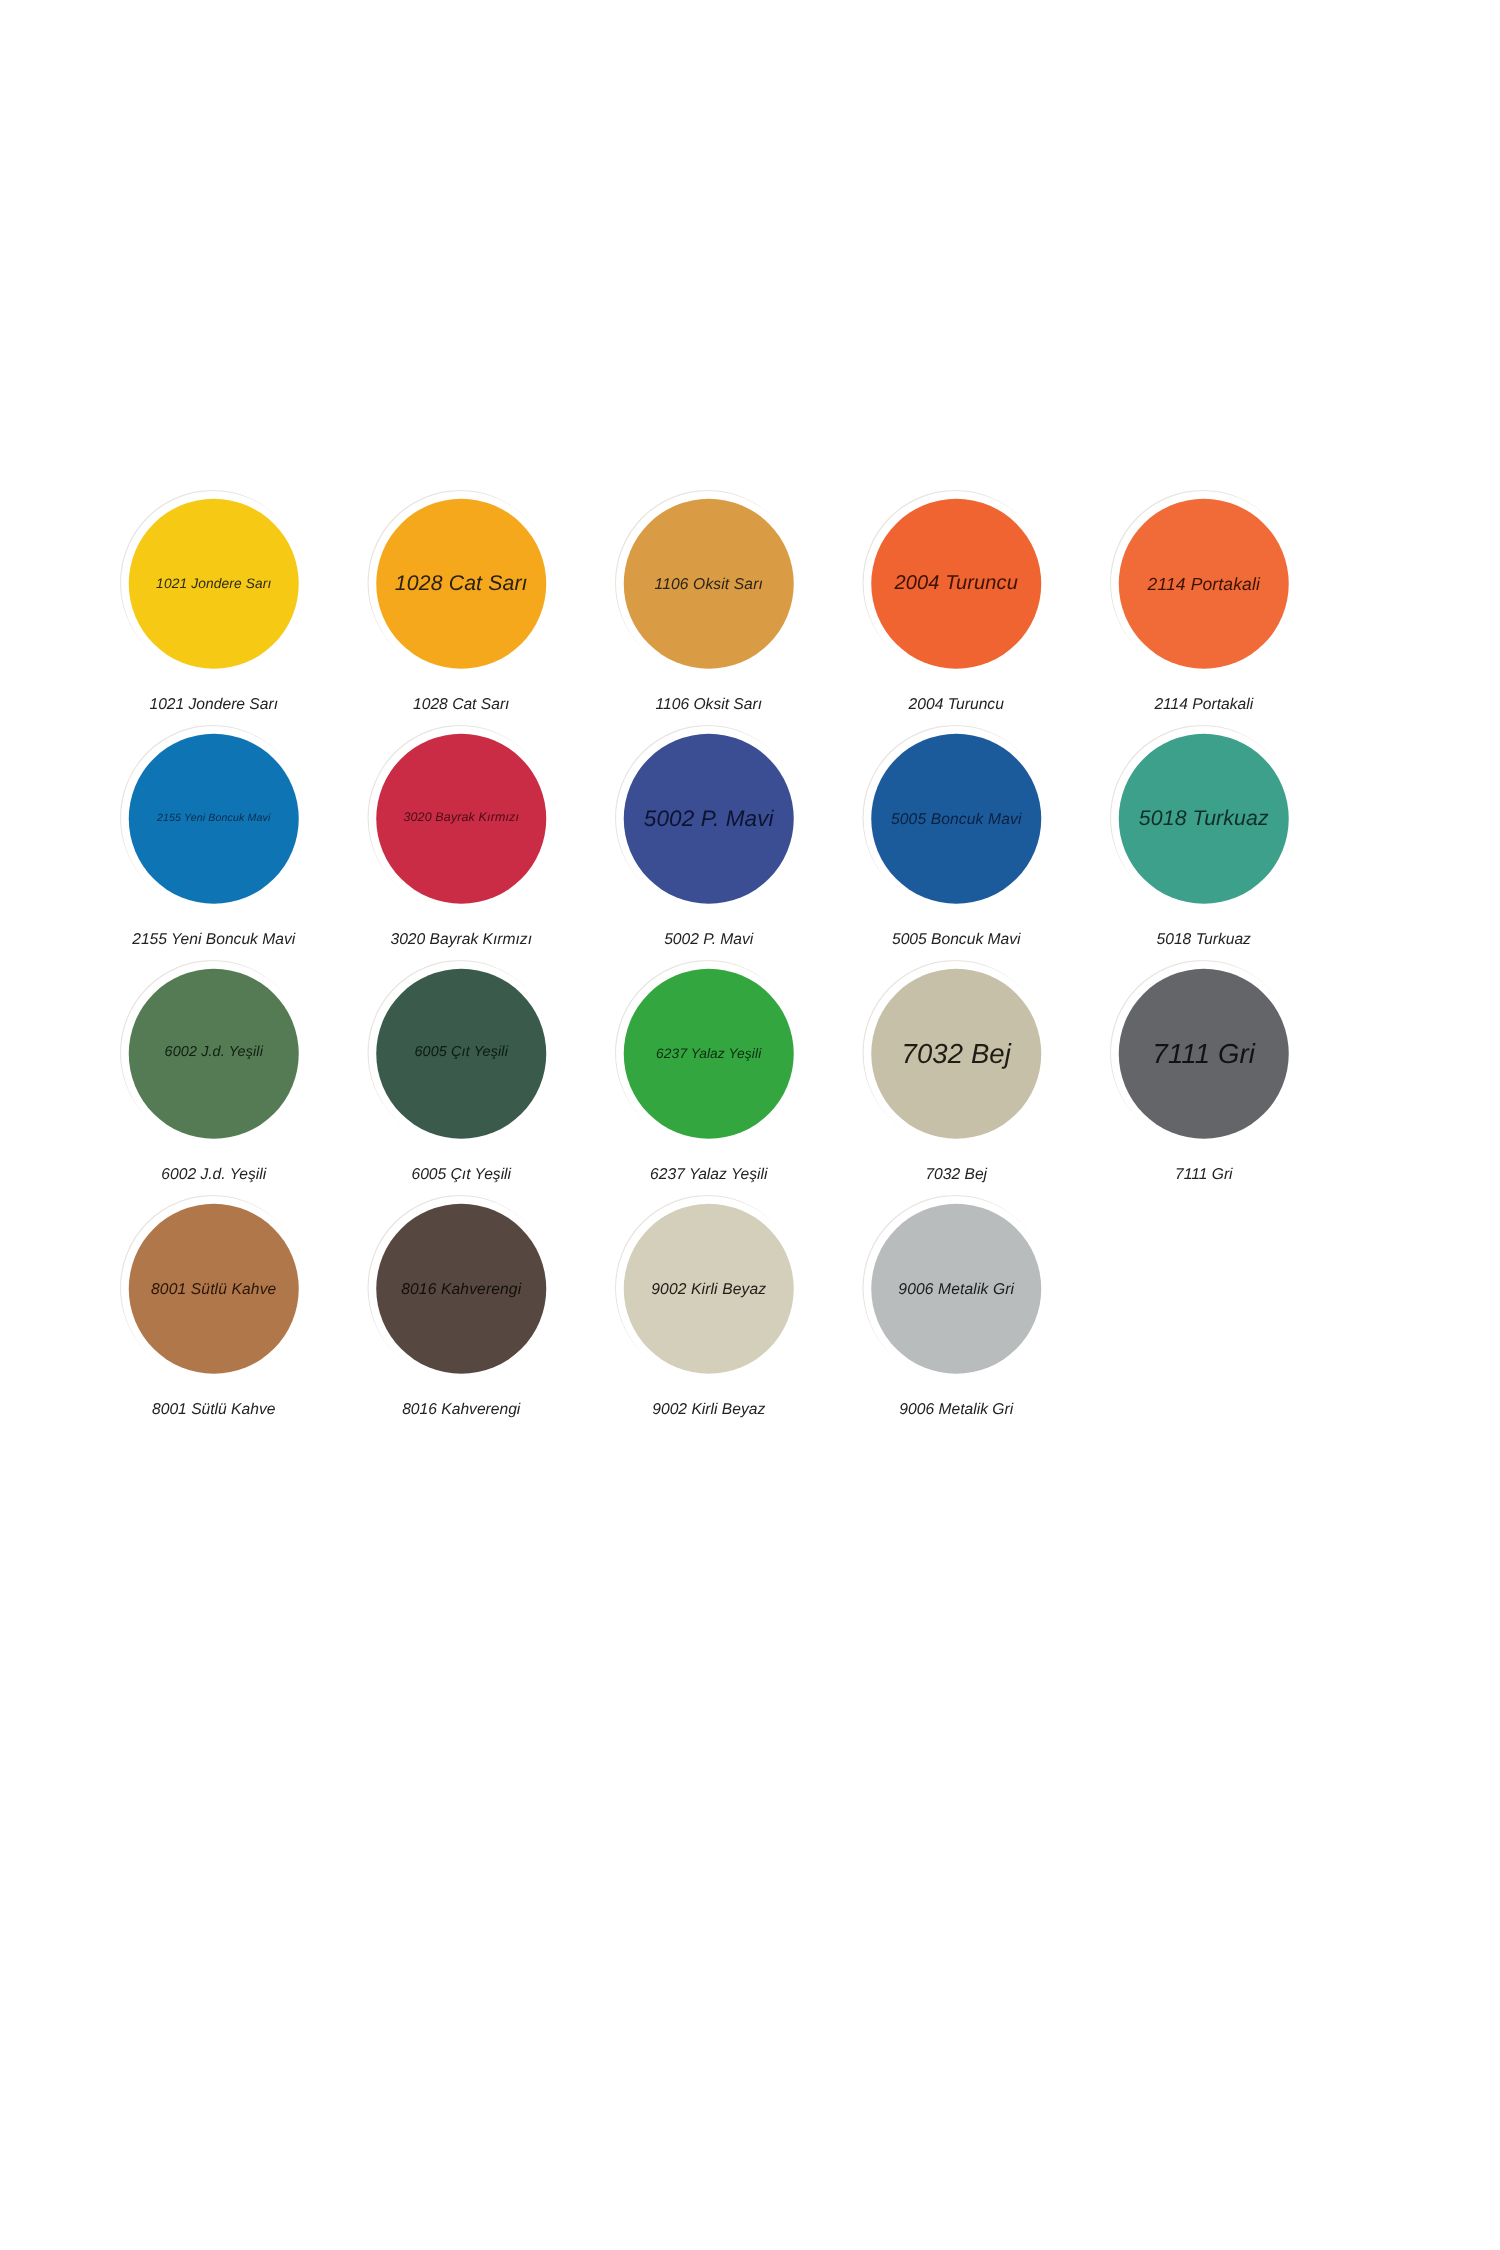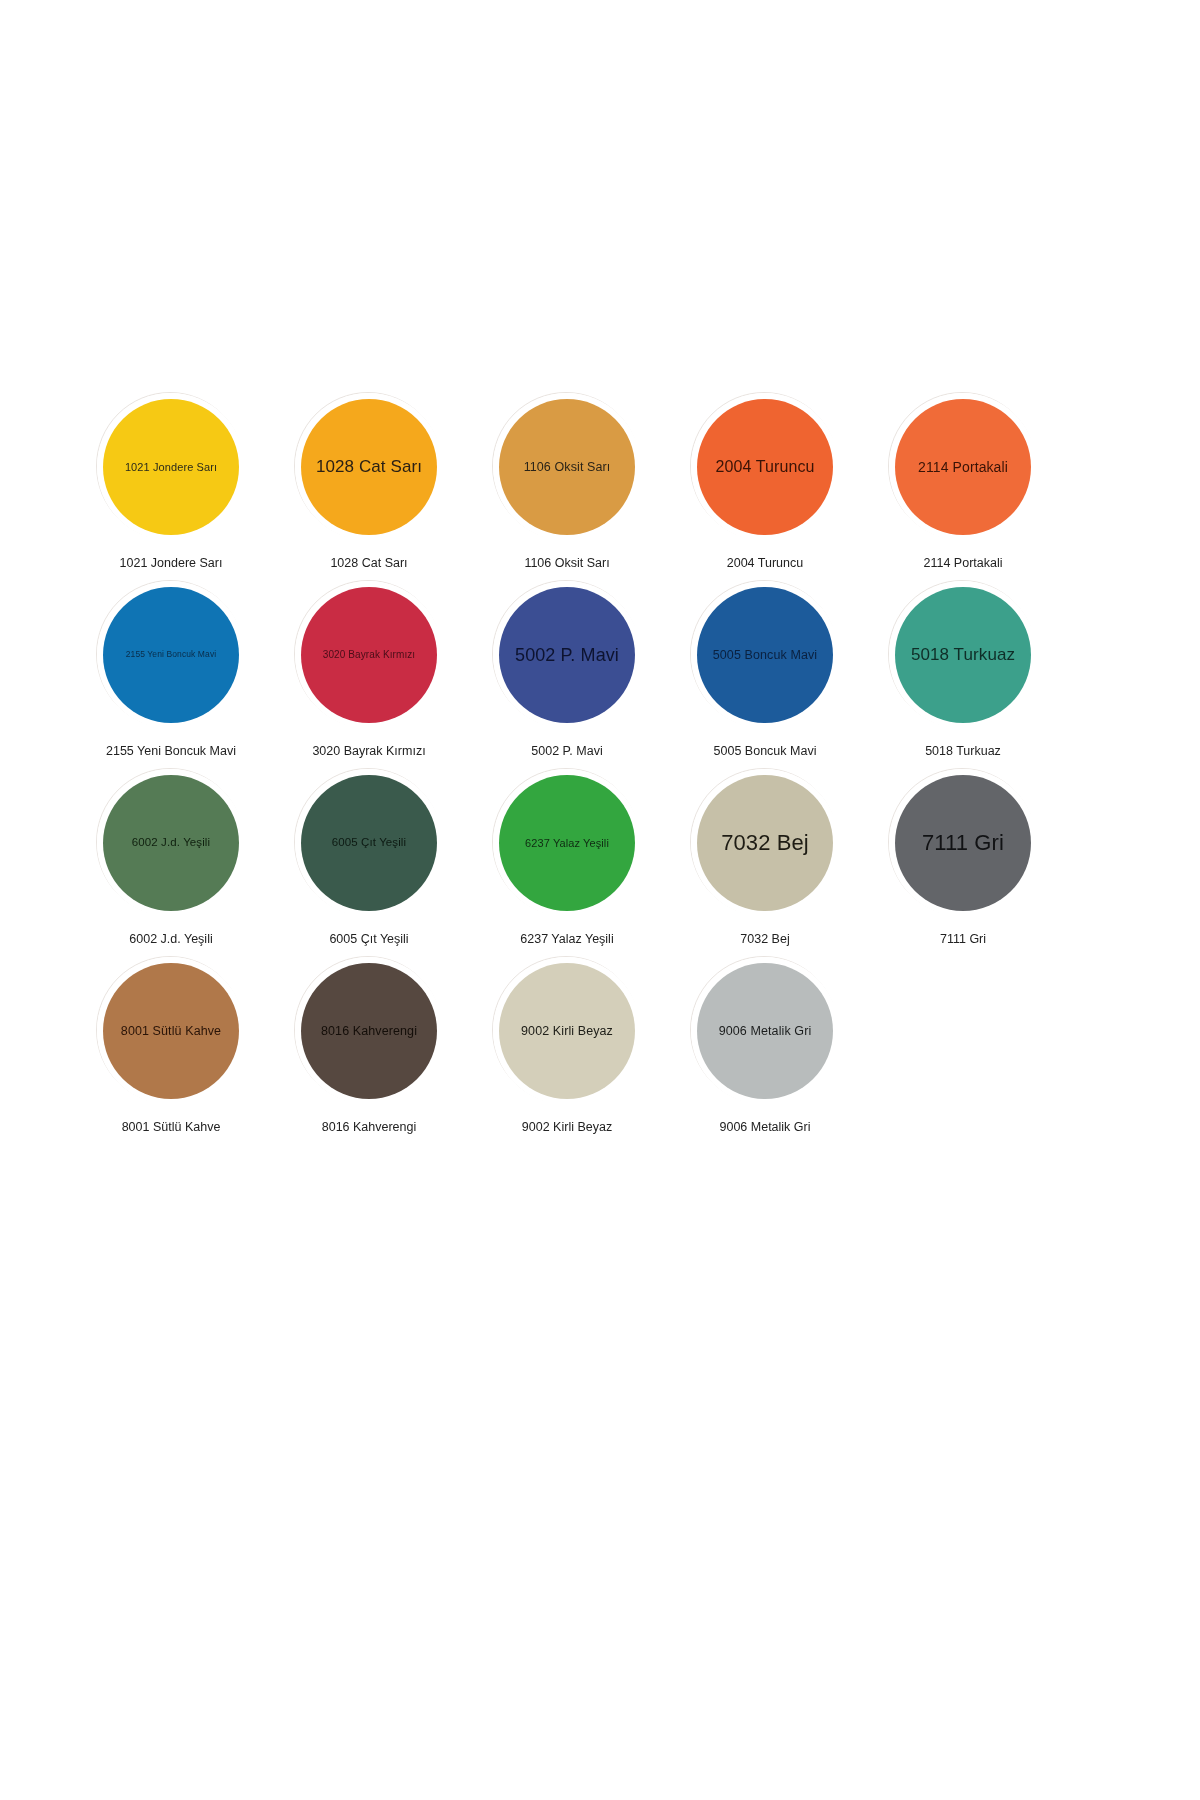--- a/index.html
+++ b/index.html
@@ -24,20 +24,21 @@
     width: 1200px;
     height: 1800px;
     background: #ffffff;
   }
 
   #swatch-grid {
     position: absolute;
     left: 72px;
     top: 392px;
     width: 990px;
+    font-style: italic;
   }
 
   .swatch-row {
     display: flex;
     flex-direction: row;
     justify-content: flex-start;
     align-items: flex-start;
     height: 188px;
   }
 

